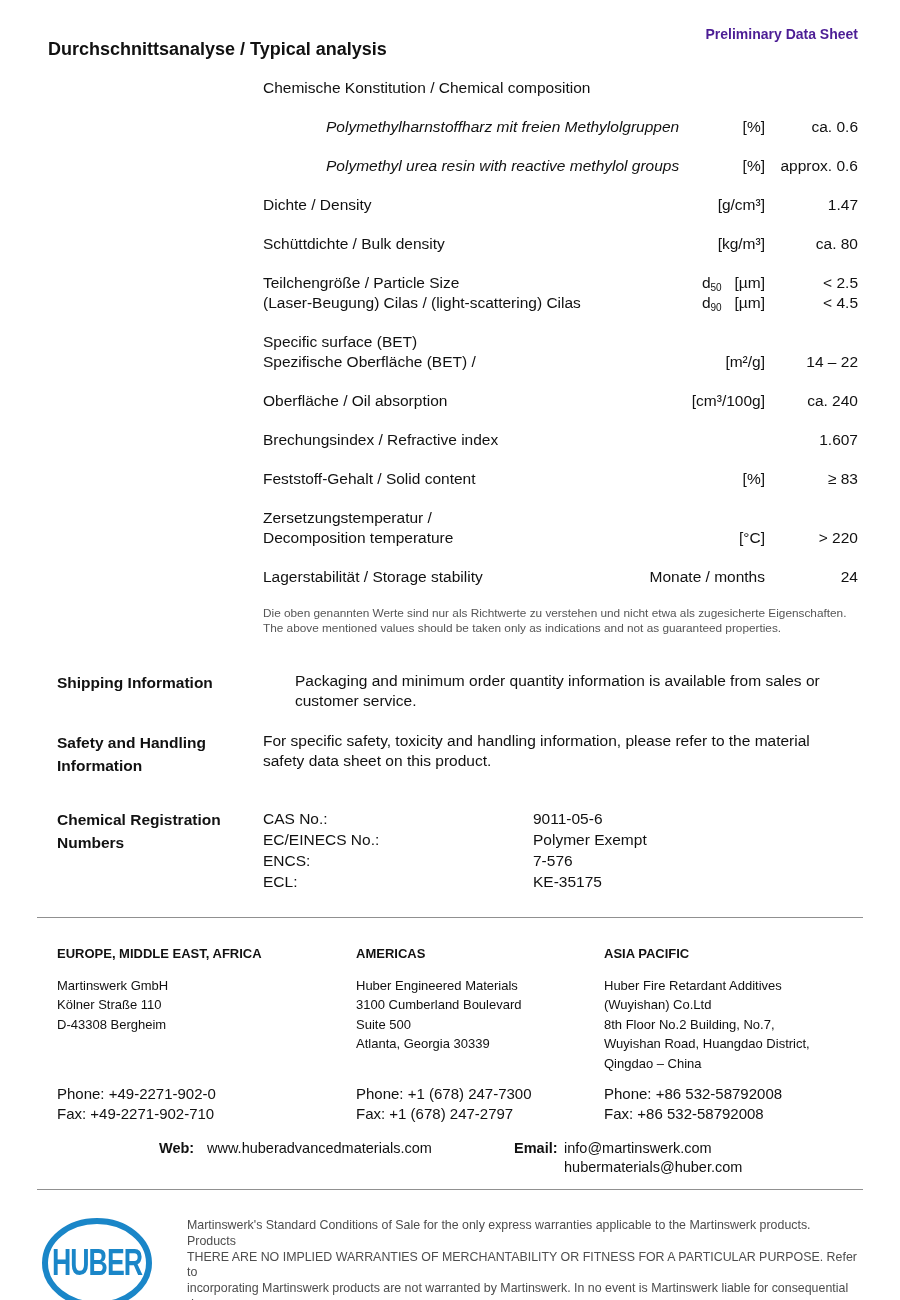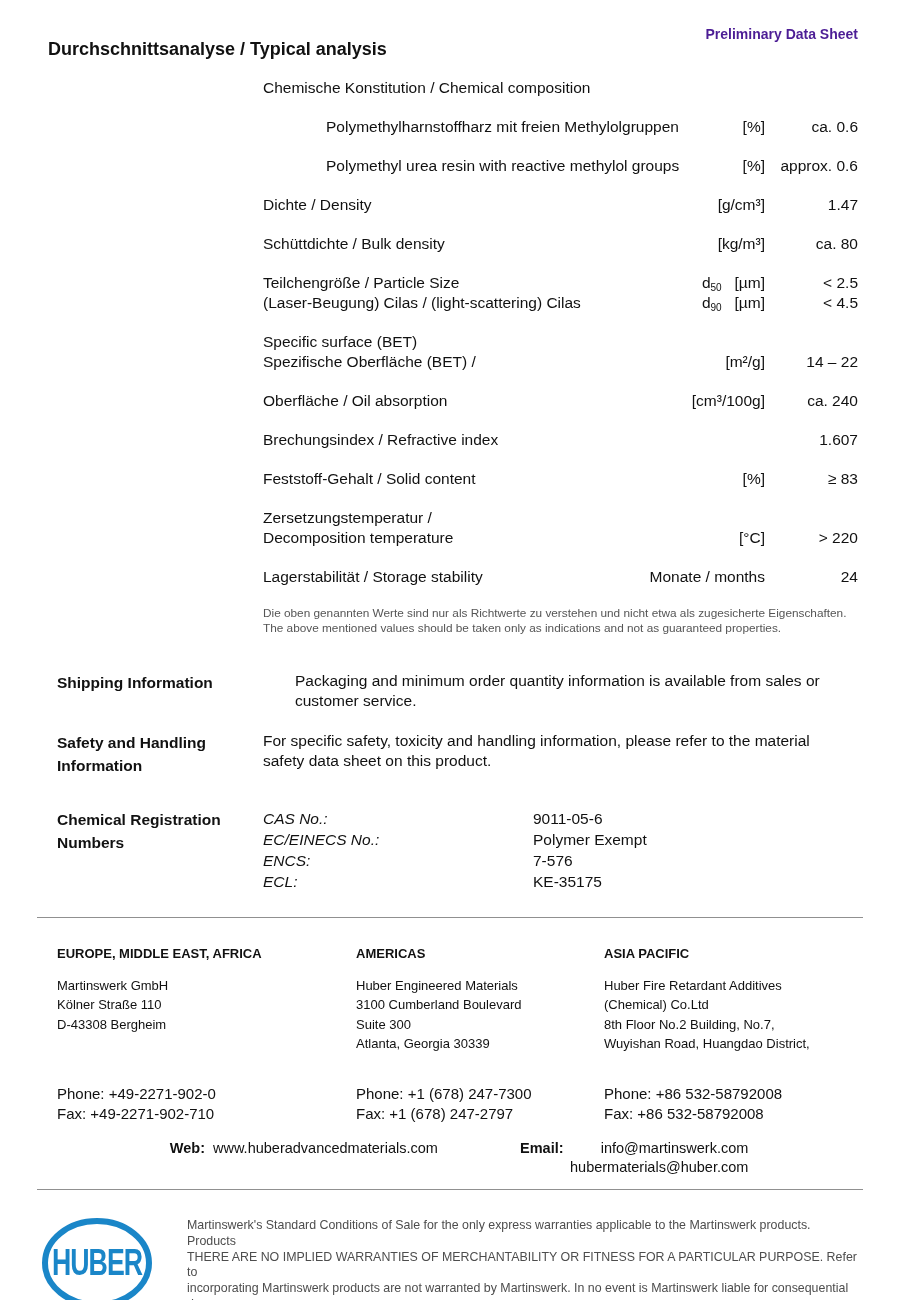--- a/index.html
+++ b/index.html
@@ -11,45 +11,45 @@
   }
   
   .title { position:absolute; left:48px; top:27px; font-size:18px; font-weight:bold; color:#111; }
   .badge { position:absolute; right:42px; top:14px; font-size:14px; font-weight:bold; color:#4c1d95; }
 
   
   .analysis { position:absolute; left:263px; top:66px; width:595px; font-size:15.5px; line-height:20px; }
   .sect-title { margin-bottom:19px; }
   .arow { position:relative; margin-bottom:19px; }
   .arow .lab div { white-space:nowrap; }
-  .arow .lab.ind { padding-left:63px; }
+  .arow .lab.ind { padding-left:63px;font-style:italic; }
   .arow .units { position:absolute; right:93px; bottom:0; text-align:right; }
   .arow .units div { white-space:pre; }
   .arow .values { position:absolute; right:0; bottom:0; text-align:right; }
   sub { font-size:10px; vertical-align:-3px; line-height:0; }
   .note { margin-top:5px; font-size:11.8px; line-height:15px; color:#555; }
 
   
   .infosec { position:absolute; left:57px; width:801px; display:flex; }
   .infosec .ih { width:206px; font-weight:bold; font-size:15.5px; line-height:23px; flex:none; }
   .infosec .ib { width:570px; font-size:15.5px; line-height:19.5px; }
   .reg-rows .rrow { display:flex; font-size:15.5px; line-height:21px; }
-  .reg-rows .rl { width:270px; flex:none;font-style:italic; }
+  .reg-rows .rl { width:270px; flex:none; }
 
   .hr { position:absolute; left:37px; right:37px; height:0; border-top:1px solid #909090; }
 
   
   .contacts { position:absolute; left:57px; top:932px; width:810px; display:flex; font-size:13px; }
   .ccol { line-height:19.5px; }
   .ccol .chead { font-weight:bold; margin-bottom:12px; white-space:nowrap; }
   .ccol .aline { white-space:nowrap; }
   .c1 { width:299px; } .c2 { width:248px; } .c3 { width:263px; }
   .phones { position:absolute; left:57px; top:1072px; width:810px; display:flex; font-size:15px; }
   .pcol div { line-height:20px; white-space:nowrap; }
-  .webrow { position:absolute; left:165px; top:1127px; width:700px; font-size:14.5px; line-height:19px;text-align:right; }
+  .webrow { position:absolute; left:159px; top:1127px; width:700px; font-size:14.5px; line-height:19px; }
   .webrow .wl { font-weight:bold; }
   .weblabels { display:flex; }
   .wb-web { width:355px; display:flex; }
   .wb-web .wl { width:40px; margin-right:8px; }
   .wb-mail { display:flex; }
   .wb-mail .wl { width:43px; margin-right:7px; }
 
   
   .footer { position:absolute; left:40px; top:1198px; right:38px; display:flex; }
   .logo { flex:none; margin-right:33px; margin-top:6px; }
@@ -235,29 +235,30 @@
       <div class="ccol c1">
         <div class="chead">EUROPE, MIDDLE EAST, AFRICA</div>
         <div class="aline">Martinswerk GmbH</div>
         <div class="aline">Kölner Straße 110</div>
         <div class="aline">D-43308 Bergheim</div>
       </div>
       <div class="ccol c2">
         <div class="chead">AMERICAS</div>
         <div class="aline">Huber Engineered Materials</div>
         <div class="aline">3100 Cumberland Boulevard</div>
-        <div class="aline">Suite 300</div>
+        <div class="aline">Suite 500</div>
         <div class="aline">Atlanta, Georgia 30339</div>
       </div>
       <div class="ccol c3">
         <div class="chead">ASIA PACIFIC</div>
         <div class="aline">Huber Fire Retardant Additives</div>
-        <div class="aline">(Chemical) Co.Ltd</div>
+        <div class="aline">(Wuyishan) Co.Ltd</div>
         <div class="aline">8th Floor No.2 Building, No.7,</div>
         <div class="aline">Wuyishan Road, Huangdao District,</div>
+        <div class="aline">Qingdao – China</div>
       </div>
     </div>
 
   <div class="phones" id="phones">
       <div class="pcol c1">
         <div>Phone: +49-2271-902-0</div>
         <div>Fax: +49-2271-902-710</div>
       </div>
       <div class="pcol c2">
         <div>Phone: +1 (678) 247-7300</div>

